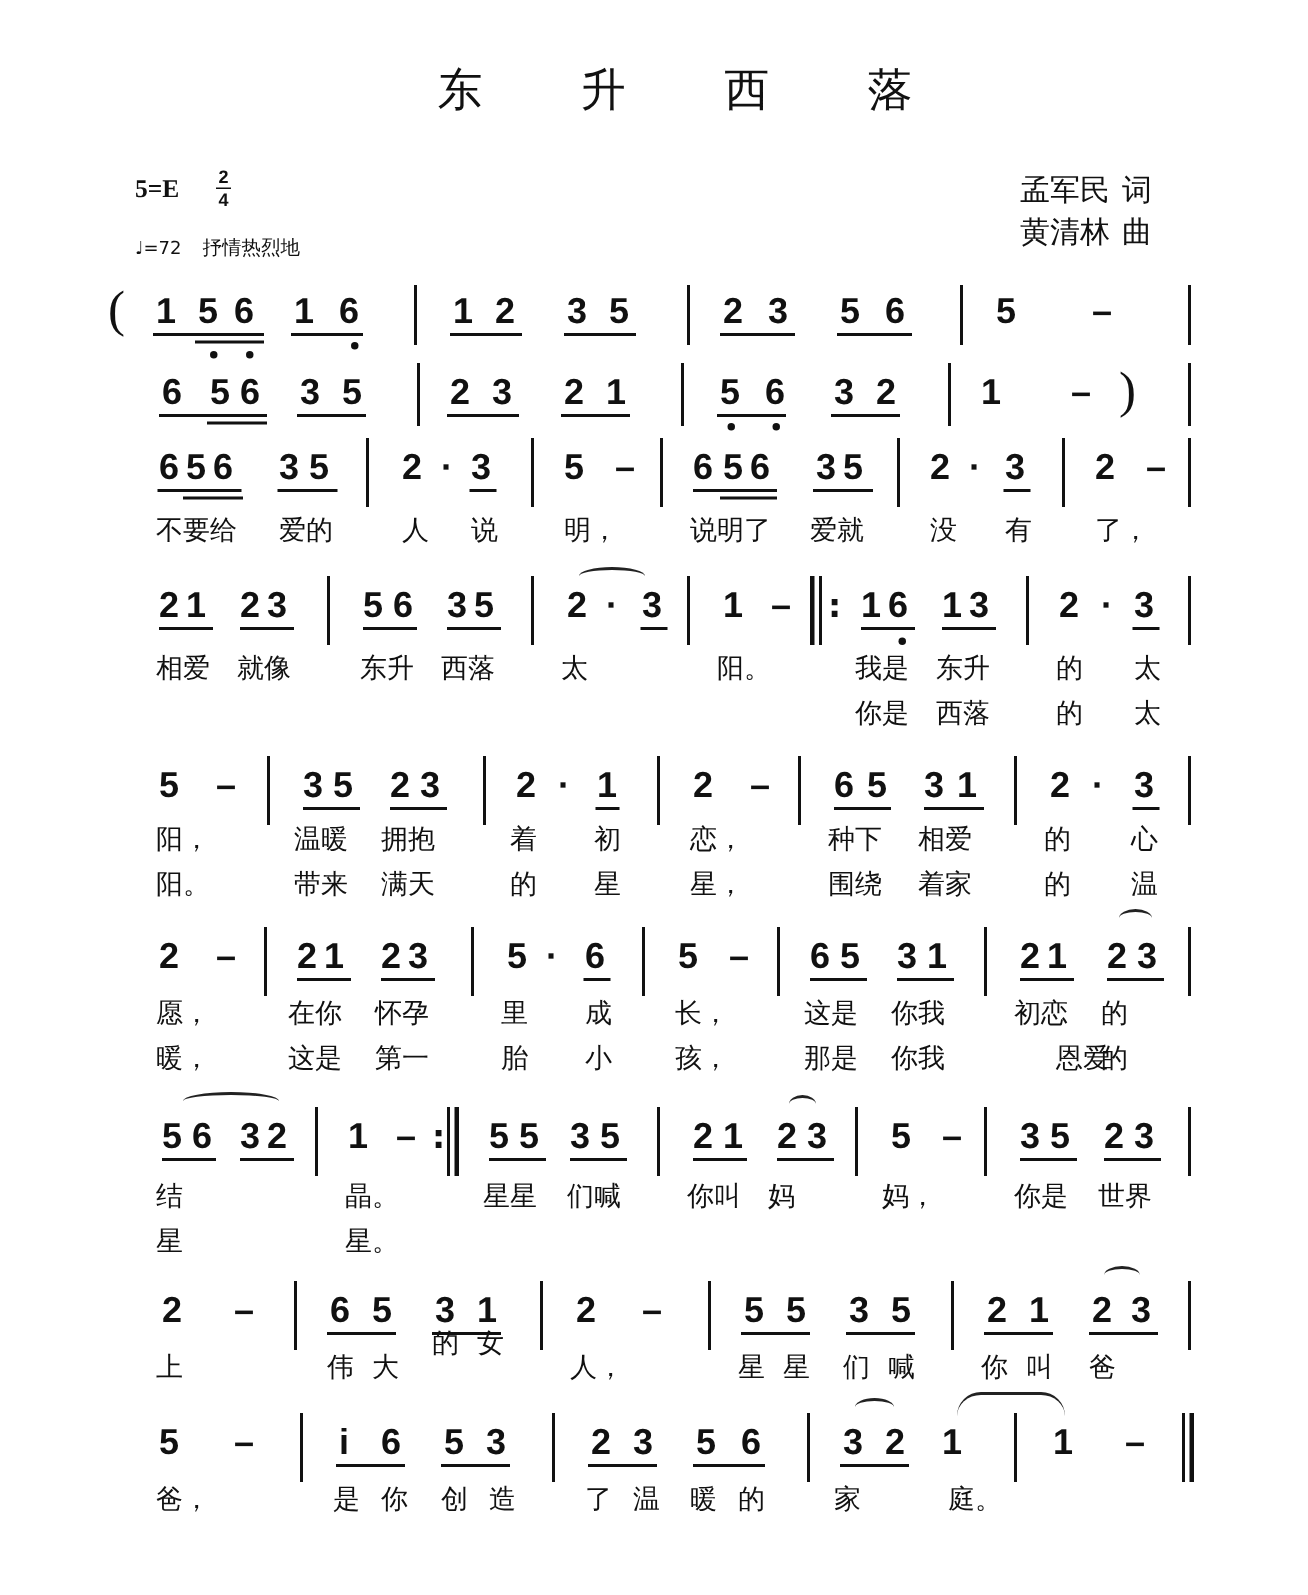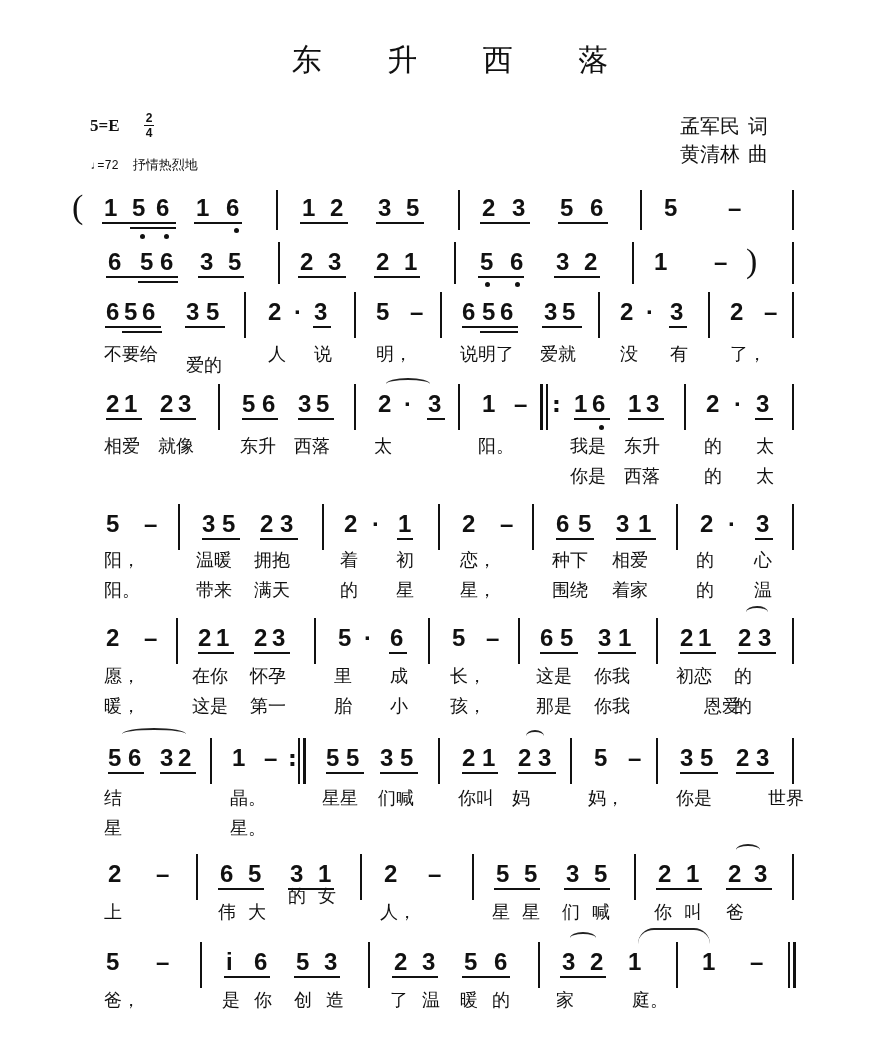--- a/index.html
+++ b/index.html
@@ -5,21 +5,21 @@
   html, body { margin:0; padding:0; background:#ffffff; }
   body { width:872px; height:1063px; position:relative; overflow:hidden;
          font-family:"DejaVu Sans", "Liberation Sans", sans-serif; color:#111; }
   .title { position:absolute; top:40px; left:0; width:872px; text-align:center;
            font-size:30px; letter-spacing:28px; padding-left:28px; }
   .key { position:absolute; left:90px; top:116px; font-size:17px; font-weight:bold;
          font-family:"Liberation Serif", serif; }
   .frac { position:absolute; left:144px; top:112px; font-size:12px; font-weight:bold;
           line-height:12px; text-align:center; font-family:"Liberation Sans", sans-serif; }
   .frac .bar { border-top:1.5px solid #111; width:10px; margin:1px 0; }
-  .tempo { position:absolute; left:90px; top:156px; font-size:12px;font-family:Liberation Mono, monospace; }
+  .tempo { position:absolute; left:90px; top:156px; font-size:12px; }
   .tempo .mood { margin-left:14px; font-size:13px; }
   .credits { position:absolute; left:680px; top:112px; font-size:20px; line-height:28px; }
   .credits span.role { margin-left:8px; }
 
   .line { position:absolute; left:0; width:872px; }
   .n { position:absolute; font-family:"Liberation Sans", sans-serif; font-weight:bold;
        font-size:24px; line-height:24px; }
   .bl { position:absolute; border-left:2px solid #111; }
   .ul { position:absolute; border-top:2px solid #111; }
   .dot { position:absolute; width:5px; height:5px; background:#111; border-radius:50%; }
@@ -140,21 +140,21 @@
   <div class="bl" style="left:598px;top:-8px;height:46px"></div>
   <span class="n" style="left:620px">2</span>
   <span class="n" style="left:646px">·</span>
   <span class="n" style="left:670px">3</span>
   <div class="ul" style="left:669px;top:26px;width:18px"></div>
   <div class="bl" style="left:708px;top:-8px;height:46px"></div>
   <span class="n" style="left:730px">2</span>
   <span class="n" style="left:764px">–</span>
   <div class="bl" style="left:792px;top:-8px;height:46px"></div>
   <span class="ly" style="left:104px;top:44px">不要给</span>
-  <span class="ly" style="left:186px;top:55px">爱的</span>
+  <span class="ly" style="left:186px;top:44px">爱的</span>
   <span class="ly" style="left:268px;top:44px">人</span>
   <span class="ly" style="left:314px;top:44px">说</span>
   <span class="ly" style="left:376px;top:44px">明，</span>
   <span class="ly" style="left:460px;top:44px">说明了</span>
   <span class="ly" style="left:540px;top:44px">爱就</span>
   <span class="ly" style="left:620px;top:44px">没</span>
   <span class="ly" style="left:670px;top:44px">有</span>
   <span class="ly" style="left:730px;top:44px">了，</span>
 </div>
 
@@ -362,21 +362,21 @@
   <div class="ul" style="left:736px;top:26px;width:38px"></div>
   <div class="bl" style="left:792px;top:-8px;height:46px"></div>
   <span class="ly" style="left:104px;top:42px">结</span>
   <span class="ly" style="left:230px;top:42px">晶。</span>
   <span class="ly" style="left:322px;top:42px">星星</span>
   <span class="ly" style="left:378px;top:42px">们喊</span>
   <span class="ly" style="left:458px;top:42px">你叫</span>
   <span class="ly" style="left:512px;top:42px">妈</span>
   <span class="ly" style="left:588px;top:42px">妈，</span>
   <span class="ly" style="left:676px;top:42px">你是</span>
-  <span class="ly" style="left:768px;top:42px">世界</span>
+  <span class="ly" style="left:732px;top:42px">世界</span>
   <span class="ly" style="left:104px;top:72px">星</span>
   <span class="ly" style="left:230px;top:72px">星。</span>
 </div>
 
 <div class="line" style="top:862px;">
   <span class="n" style="left:108px">2</span>
   <span class="n" style="left:156px">–</span>
   <div class="bl" style="left:196px;top:-8px;height:46px"></div>
   <span class="n" style="left:220px">6</span>
   <span class="n" style="left:248px">5</span>

